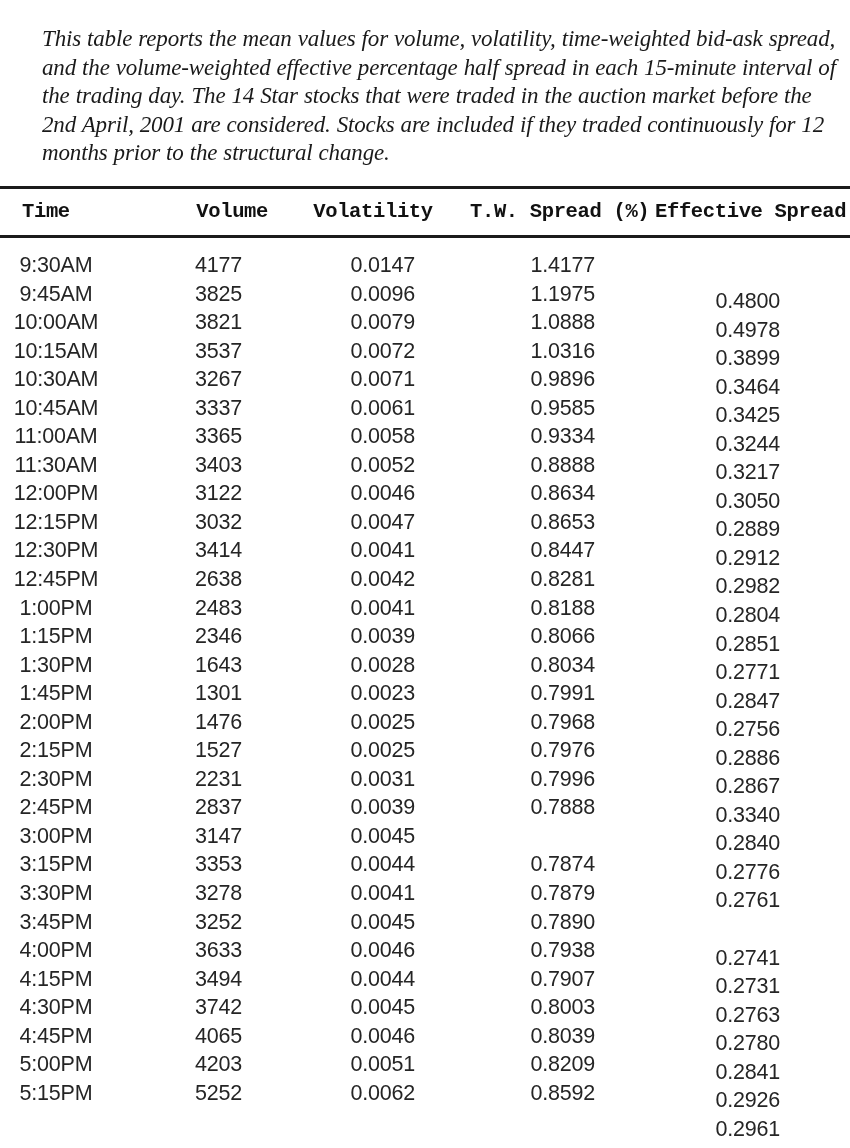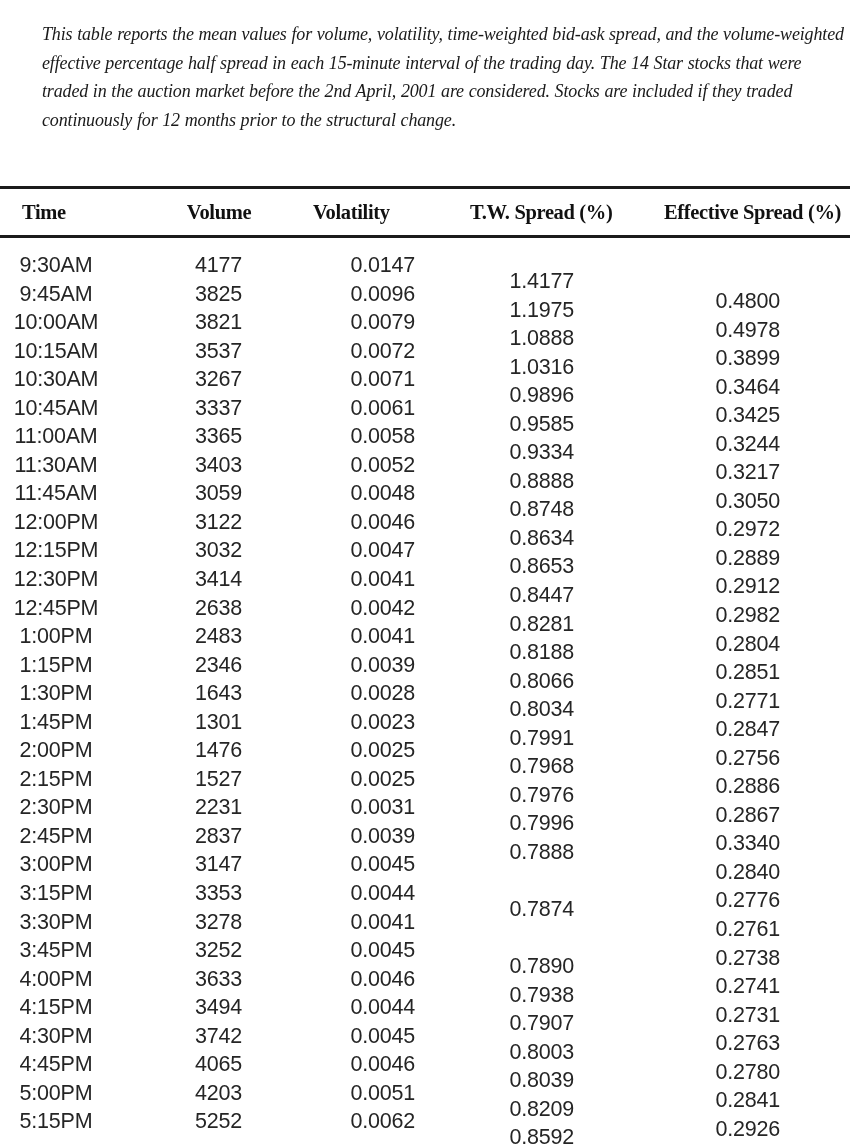--- a/index.html
+++ b/index.html
@@ -23,21 +23,21 @@
   }
 
   
   .caption {
     position: absolute;
     left: 42px;
     top: 2px;
     width: 806px;
     font-family: "Liberation Serif", serif;
     font-style: italic;
-    font-size: 18px;
+    font-size: 23px;
     line-height: 28.6px;
     color: #1a1a1a;
     text-align: left;
     letter-spacing: -0.15px;
     word-spacing: 0.4px;
   }
 
   
   .rule {
     position: absolute;
@@ -58,31 +58,31 @@
 
   .header-row {
     position: absolute;
     top: 199px;
     left: 0;
     width: 850px;
     height: 32px;
   }
   .header-cell {
     position: absolute;
-    font-family: Liberation Serif, serif;
+    font-family: Liberation Mono, monospace;
     font-weight: bold;
     font-size: 20.5px;
     line-height: 26px;
     color: #111111;
     letter-spacing: -0.35px;
     white-space: nowrap;
   }
   .hc-time      { left: 22px;  text-align: left; }
-  .hc-volume    { left: 164px; width: 110px; text-align: center; }
-  .hc-vol       { left: 313px; width: 120px; text-align: left; }
+  .hc-volume    { left: 158px; width: 110px; text-align: right; }
+  .hc-vol       { left: 313px; width: 120px; text-align: center; }
   .hc-tw        { left: 470px; width: 190px; text-align: left; }
   .hc-eff       { left: 655px; width: 195px; text-align: center; }
 
   .body-rows {
     position: absolute;
     top: 251px;
     left: 0;
     width: 850px;
   }
   .row {
@@ -95,21 +95,21 @@
     font-family: "Liberation Sans", sans-serif;
     font-size: 21.5px;
     line-height: 28.55px;
     color: #252525;
     white-space: nowrap;
     letter-spacing: -0.2px;
   }
   .c-time { left: 0px;   width: 112px; text-align: center; }
   .c-vol  { left: 122px; width: 120px; text-align: right; }
   .c-vty  { left: 280px; width: 135px; text-align: right; }
-  .c-tw   { left: 424px; width: 150px; text-align: right; margin-top: 16px; }
+  .c-tw   { left: 445px; width: 150px; text-align: right; }
   .c-eff  { left: 620px; width: 160px; text-align: right; margin-top: 36px; }
 </style>
 </head>
 <body>
 
 <div id="page">
 
   <p class="caption">This table reports the mean values for volume, volatility, time-weighted bid-ask spread, and the volume-weighted effective percentage half spread in each 15-minute interval of the trading day. The 14 Star stocks that were traded in the auction market before the 2nd April, 2001 are considered. Stocks are included if they traded continuously for 12 months prior to the structural change.</p>
 
   <div class="rule rule-top"></div>
@@ -177,27 +177,20 @@
           <div class="cell c-eff">0.3217</div>
         </div>
         <div class="row">
           <div class="cell c-time">11:30AM</div>
           <div class="cell c-vol">3403</div>
           <div class="cell c-vty">0.0052</div>
           <div class="cell c-tw">0.8888</div>
           <div class="cell c-eff">0.3050</div>
         </div>
         <div class="row">
-          <div class="cell c-time">11:45AM</div>
-          <div class="cell c-vol">3059</div>
-          <div class="cell c-vty">0.0048</div>
-          <div class="cell c-tw">0.8748</div>
-          <div class="cell c-eff">0.2972</div>
-        </div>
-        <div class="row">
           <div class="cell c-time">12:00PM</div>
           <div class="cell c-vol">3122</div>
           <div class="cell c-vty">0.0046</div>
           <div class="cell c-tw">0.8634</div>
           <div class="cell c-eff">0.2889</div>
         </div>
         <div class="row">
           <div class="cell c-time">12:15PM</div>
           <div class="cell c-vol">3032</div>
           <div class="cell c-vty">0.0047</div>
@@ -284,21 +277,21 @@
           <div class="cell c-time">3:15PM</div>
           <div class="cell c-vol">3353</div>
           <div class="cell c-vty">0.0044</div>
           <div class="cell c-tw">0.7874</div>
           <div class="cell c-eff">0.2761</div>
         </div>
         <div class="row">
           <div class="cell c-time">3:30PM</div>
           <div class="cell c-vol">3278</div>
           <div class="cell c-vty">0.0041</div>
-          <div class="cell c-eff">0.2738</div>
+          <div class="cell c-tw">0.7879</div>
         </div>
         <div class="row">
           <div class="cell c-time">3:45PM</div>
           <div class="cell c-vol">3252</div>
           <div class="cell c-vty">0.0045</div>
           <div class="cell c-tw">0.7890</div>
           <div class="cell c-eff">0.2741</div>
         </div>
         <div class="row">
           <div class="cell c-time">4:00PM</div>

